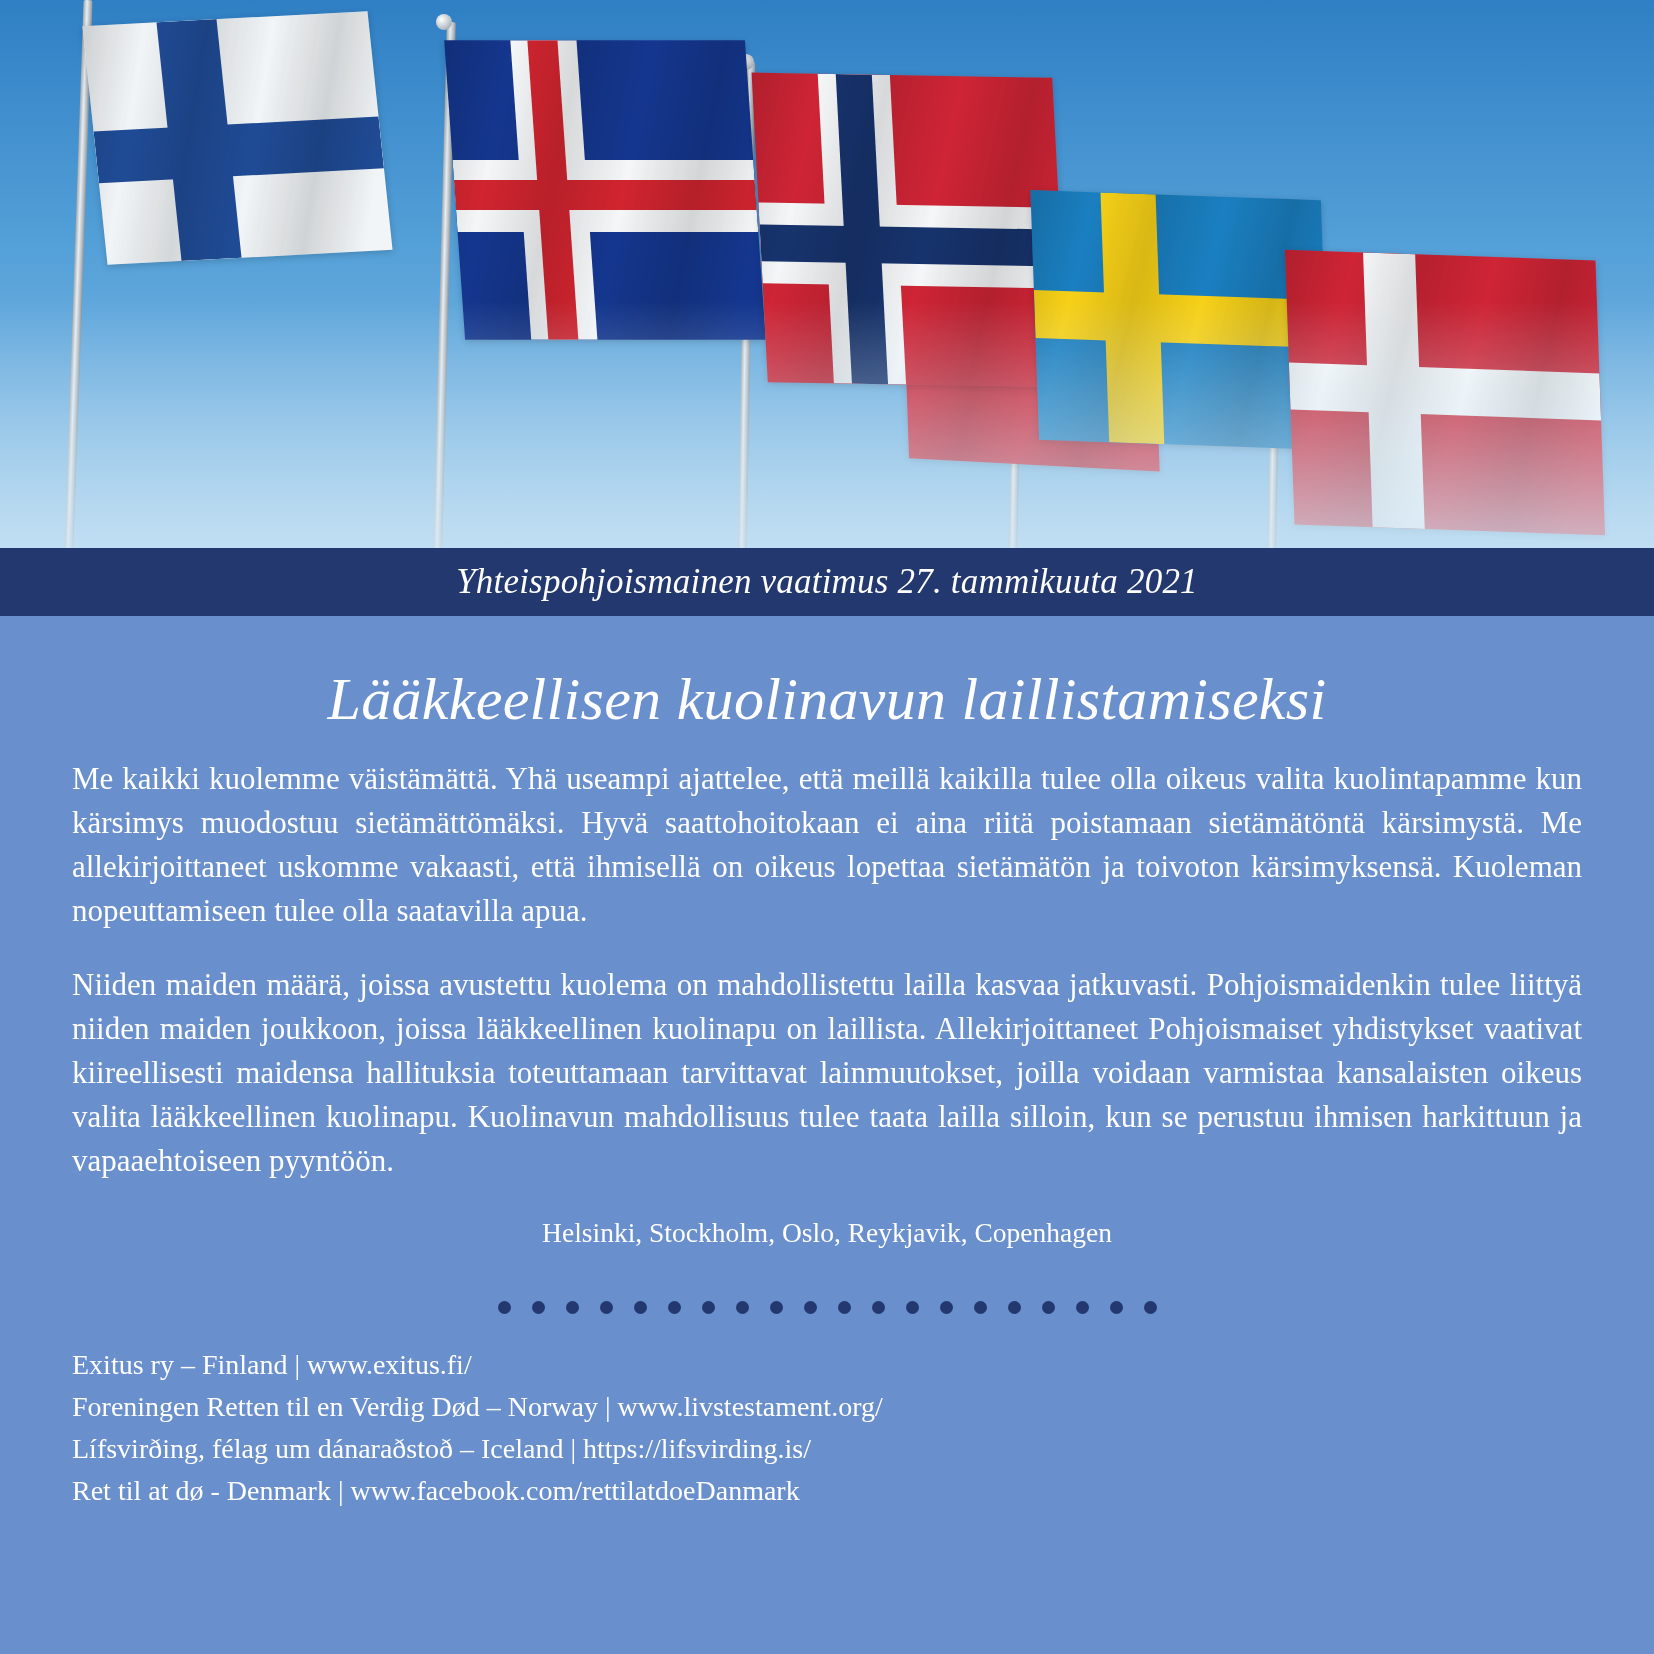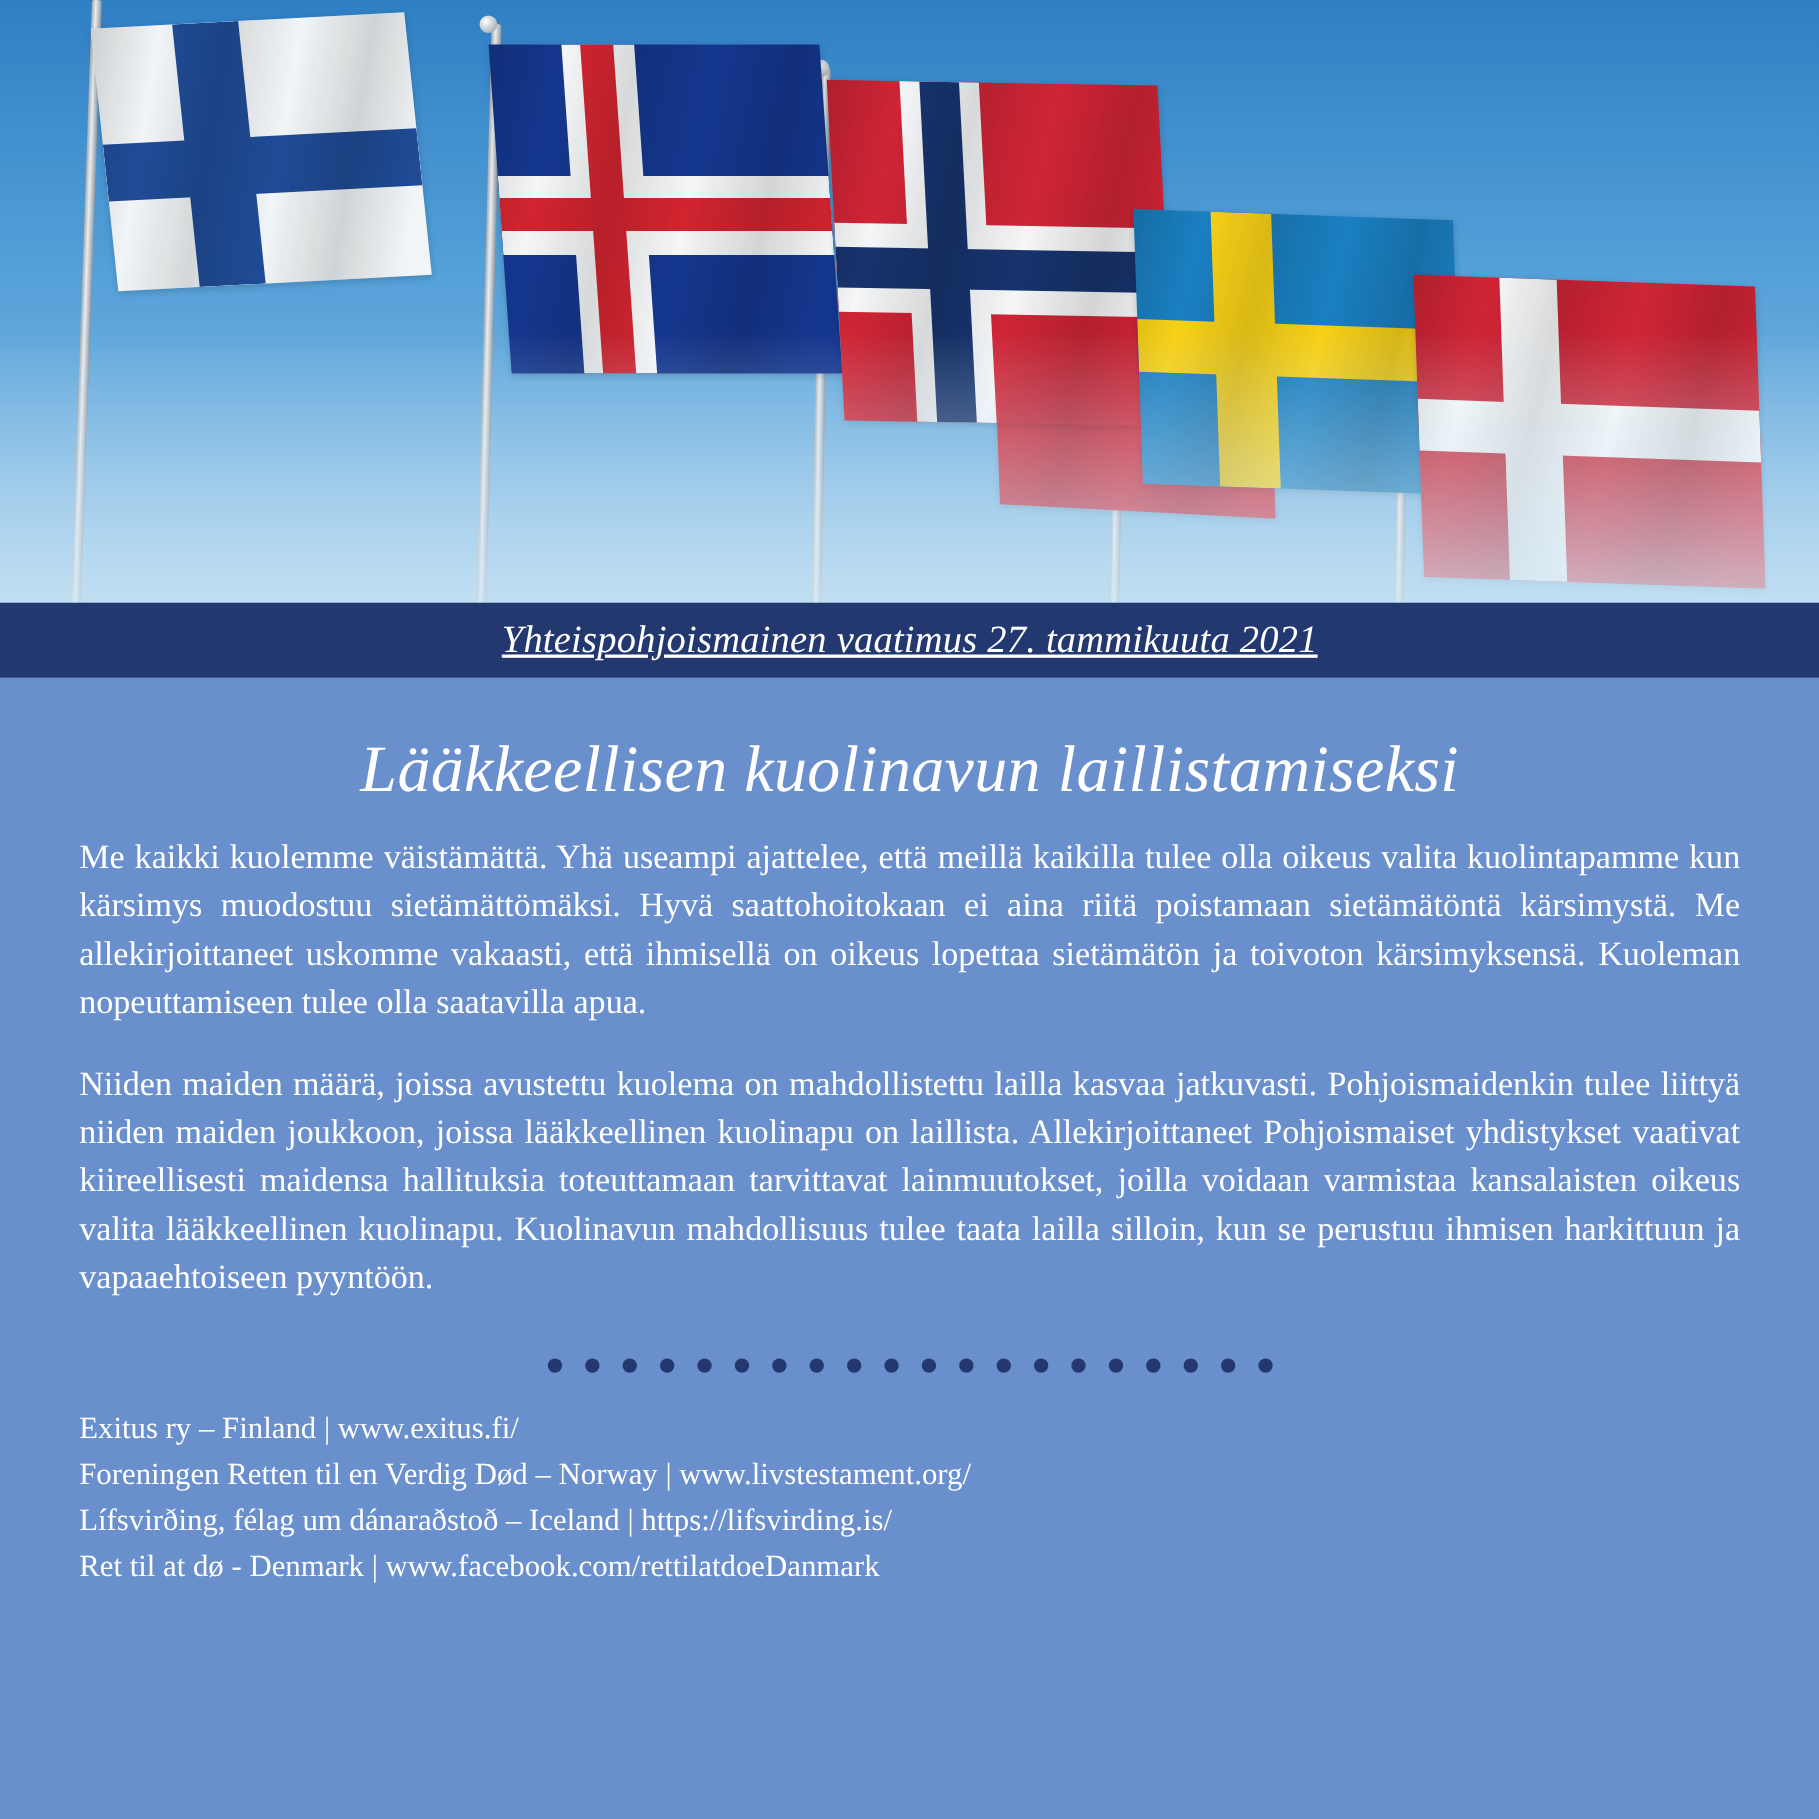--- a/index.html
+++ b/index.html
@@ -133,21 +133,20 @@
     display: flex;
     align-items: center;
     justify-content: center;
   }
   .banner-text {
     color: #ffffff;
     font-style: italic;
     font-size: 35px;
     letter-spacing: .2px;
     text-align: center;
-    text-decoration: underline;
   }
 
   
   .content {
     background: #6a8fcd;
     padding: 16px 72px 0 72px;
     height: calc(1654px - 548px - 68px);
     box-sizing: border-box;
   }
   .headline {
@@ -256,20 +255,21 @@
   <div class="banner">
     <div class="banner-text">Yhteispohjoismainen vaatimus 27. tammikuuta 2021</div>
   </div>
 
   <div class="content">
     <div class="headline">Lääkkeellisen kuolinavun laillistamiseksi</div>
 
     <p class="para">Me kaikki kuolemme väistämättä. Yhä useampi ajattelee, että meillä kaikilla tulee olla oikeus valita kuolintapamme kun kärsimys muodostuu sietämättömäksi. Hyvä saattohoitokaan ei aina riitä poistamaan sietämätöntä kärsimystä. Me allekirjoittaneet uskomme vakaasti, että ihmisellä  on oikeus lopettaa sietämätön ja toivoton kärsimyksensä. Kuoleman nopeuttamiseen tulee olla saatavilla apua.</p>
     <p class="para">Niiden maiden määrä, joissa avustettu kuolema on mahdollistettu lailla kasvaa jatkuvasti. Pohjoismaidenkin tulee liittyä niiden maiden joukkoon, joissa lääkkeellinen kuolinapu on  laillista. Allekirjoittaneet Pohjoismaiset yhdistykset vaativat kiireellisesti maidensa hallituksia toteuttamaan tarvittavat lainmuutokset, joilla voidaan varmistaa kansalaisten oikeus valita lääkkeellinen kuolinapu. Kuolinavun mahdollisuus tulee taata lailla silloin, kun se perustuu ihmisen harkittuun ja vapaaehtoiseen pyyntöön.</p>
 
+    <div class="cities">Helsinki, Stockholm, Oslo, Reykjavik, Copenhagen</div>
 
     <div class="dots">
       <span class="dot"></span>
       <span class="dot"></span>
       <span class="dot"></span>
       <span class="dot"></span>
       <span class="dot"></span>
       <span class="dot"></span>
       <span class="dot"></span>
       <span class="dot"></span>

